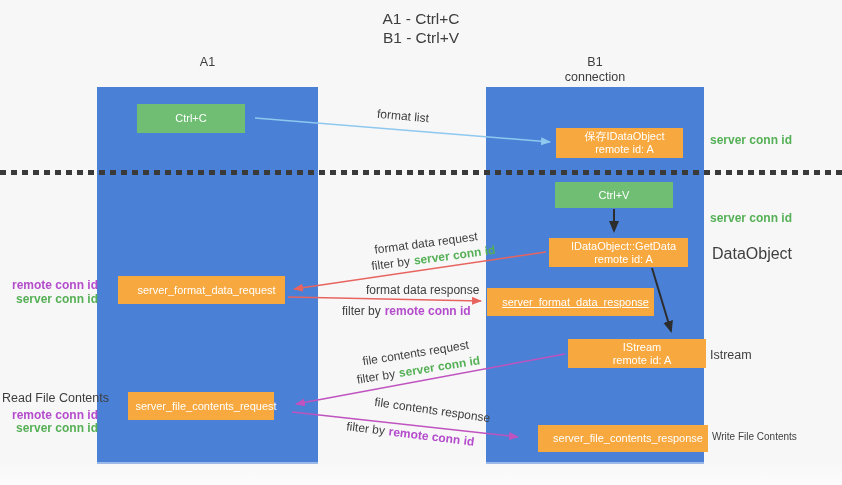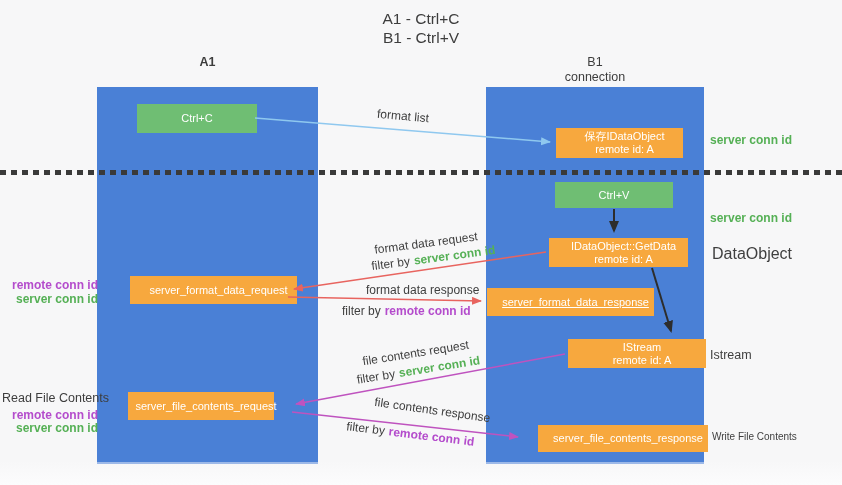--- a/index.html
+++ b/index.html
@@ -26,52 +26,52 @@
 </head>
 <body>
 
 <div id="stage">
 
   <div class="abs title">
     <div>A1 - Ctrl+C</div>
     <div>B1 - Ctrl+V</div>
   </div>
 
-  <div class="abs colhead" style="left:97px;width:221px;font-weight:bold;">
+  <div class="abs colhead" style="left:97px;width:221px;">
     <div>A1</div>
   </div>
   <div class="abs colhead" style="left:486px;width:218px;">
     <div>B1</div>
     <div>connection</div>
   </div>
 
   <div class="abs col" style="left:97px;width:221px;"></div>
   <div class="abs col" style="left:486px;width:218px;"></div>
 
   <div class="abs dotline"></div>
 
-  <div class="abs node green" style="left:137px;top:104px;width:120px;height:29px;">
+  <div class="abs node green" style="left:137px;top:104px;width:108px;height:29px;">
     <span>Ctrl+C</span>
   </div>
 
   <div class="abs node orange" style="left:556px;top:128px;width:117px;height:30px;">
     <span>保存IDataObject</span>
     <span>remote id: A</span>
   </div>
 
   <div class="abs node green" style="left:555px;top:182px;width:118px;height:26px;">
     <span>Ctrl+V</span>
   </div>
 
   <div class="abs node orange" style="left:549px;top:238px;width:129px;height:29px;">
     <span>IDataObject::GetData</span>
     <span>remote id: A</span>
   </div>
 
-  <div class="abs node orange" style="left:130px;top:276px;width:157px;height:28px;">
+  <div class="abs node orange" style="left:118px;top:276px;width:157px;height:28px;">
     <span>server_format_data_request</span>
   </div>
 
   <div class="abs node orange" style="left:487px;top:288px;width:157px;height:28px;text-decoration:underline;">
     <span>server_format_data_response</span>
   </div>
 
   <div class="abs node orange" style="left:568px;top:339px;width:128px;height:29px;">
     <span>IStream</span>
     <span>remote id: A</span>

